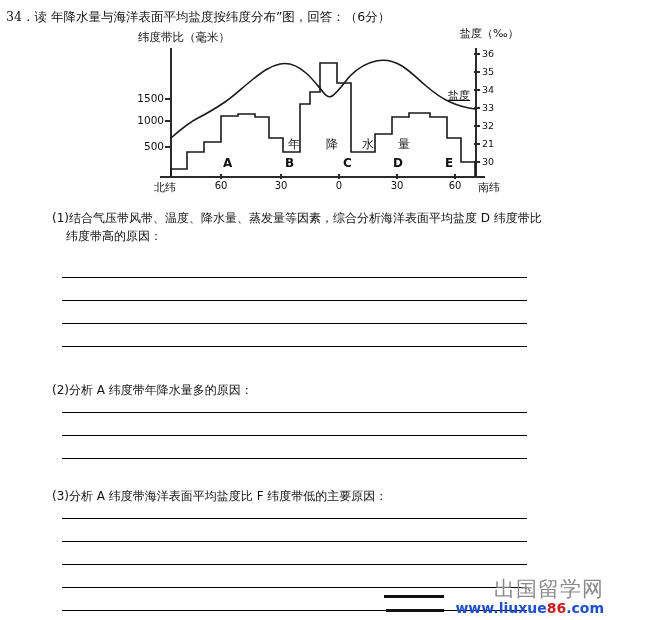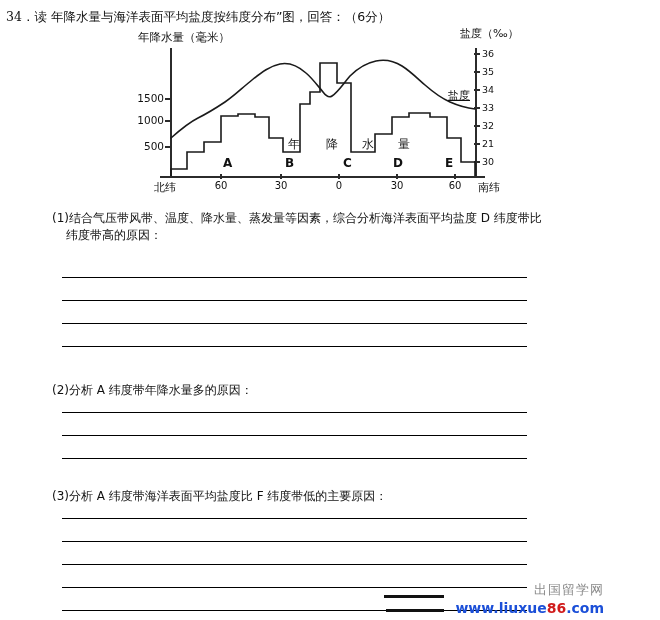--- a/index.html
+++ b/index.html
@@ -54,46 +54,46 @@
 
   .zonelbl{position:absolute;font-size:12px;font-weight:bold;
            font-family:"DejaVu Sans","Liberation Sans",sans-serif;}
   .curvelbl{position:absolute;font-size:11px;white-space:nowrap;text-decoration:underline;}
   .bigtext{position:absolute;font-size:12px;white-space:nowrap;}
 
   svg.plot{position:absolute;left:0;top:0;width:400px;height:166px;}
 
   
   .qline{position:absolute;font-size:12px;line-height:17px;white-space:nowrap;}
-  .qindent{position:absolute;font-size:12px;line-height:17px;white-space:nowrap;font-family:Liberation Mono, monospace;}
+  .qindent{position:absolute;font-size:12px;line-height:17px;white-space:nowrap;}
   .rule{position:absolute;height:1px;background:#000;}
 
   
   .wm{position:absolute;right:8px;bottom:4px;text-align:right;}
-  .wm-cn{font-size:13px;color:#8a8a8a;letter-spacing:1px;line-height:21px;
+  .wm-cn{font-size:21px;color:#8a8a8a;letter-spacing:1px;line-height:21px;
          font-family:"DejaVu Sans","Liberation Sans",sans-serif;}
   .wm-url{font-size:14px;line-height:16px;font-weight:bold;
           font-family:"DejaVu Sans","Liberation Sans",sans-serif;}
   .wm-url .b{color:#1b4fd8;}
   .wm-url .r{color:#d01b1b;}
   .wm-bar{position:absolute;right:168px;bottom:22px;width:60px;height:3px;background:#111;}
   .wm-bar2{position:absolute;right:168px;bottom:8px;width:58px;height:3px;background:#111;}
 </style>
 </head>
 <body>
 
 <div class="page">
 
   <div class="stem">
     <span class="num">34</span><span>．读 年降水量与海洋表面平均盐度按纬度分布”图，回答：（6分）</span>
   </div>
 
   <div class="figure">
 
-    <div class="ylabel-left">年降水量（毫米）</div>
+    <div class="ylabel-left">纬度带比（毫米）</div>
     <div class="ylabel-right">盐度（‰）</div>
 
     <div class="axis-v"></div>
     <div class="axis-v2"></div>
     <div class="axis-h"></div>
 
     <div class="ytick" style="left:0px;top:64px;"><span>1500</span><i></i></div>
     <div class="ytick" style="left:0px;top:86px;"><span>1000</span><i></i></div>
     <div class="ytick" style="left:0px;top:112px;"><span>500</span><i></i></div>
 

